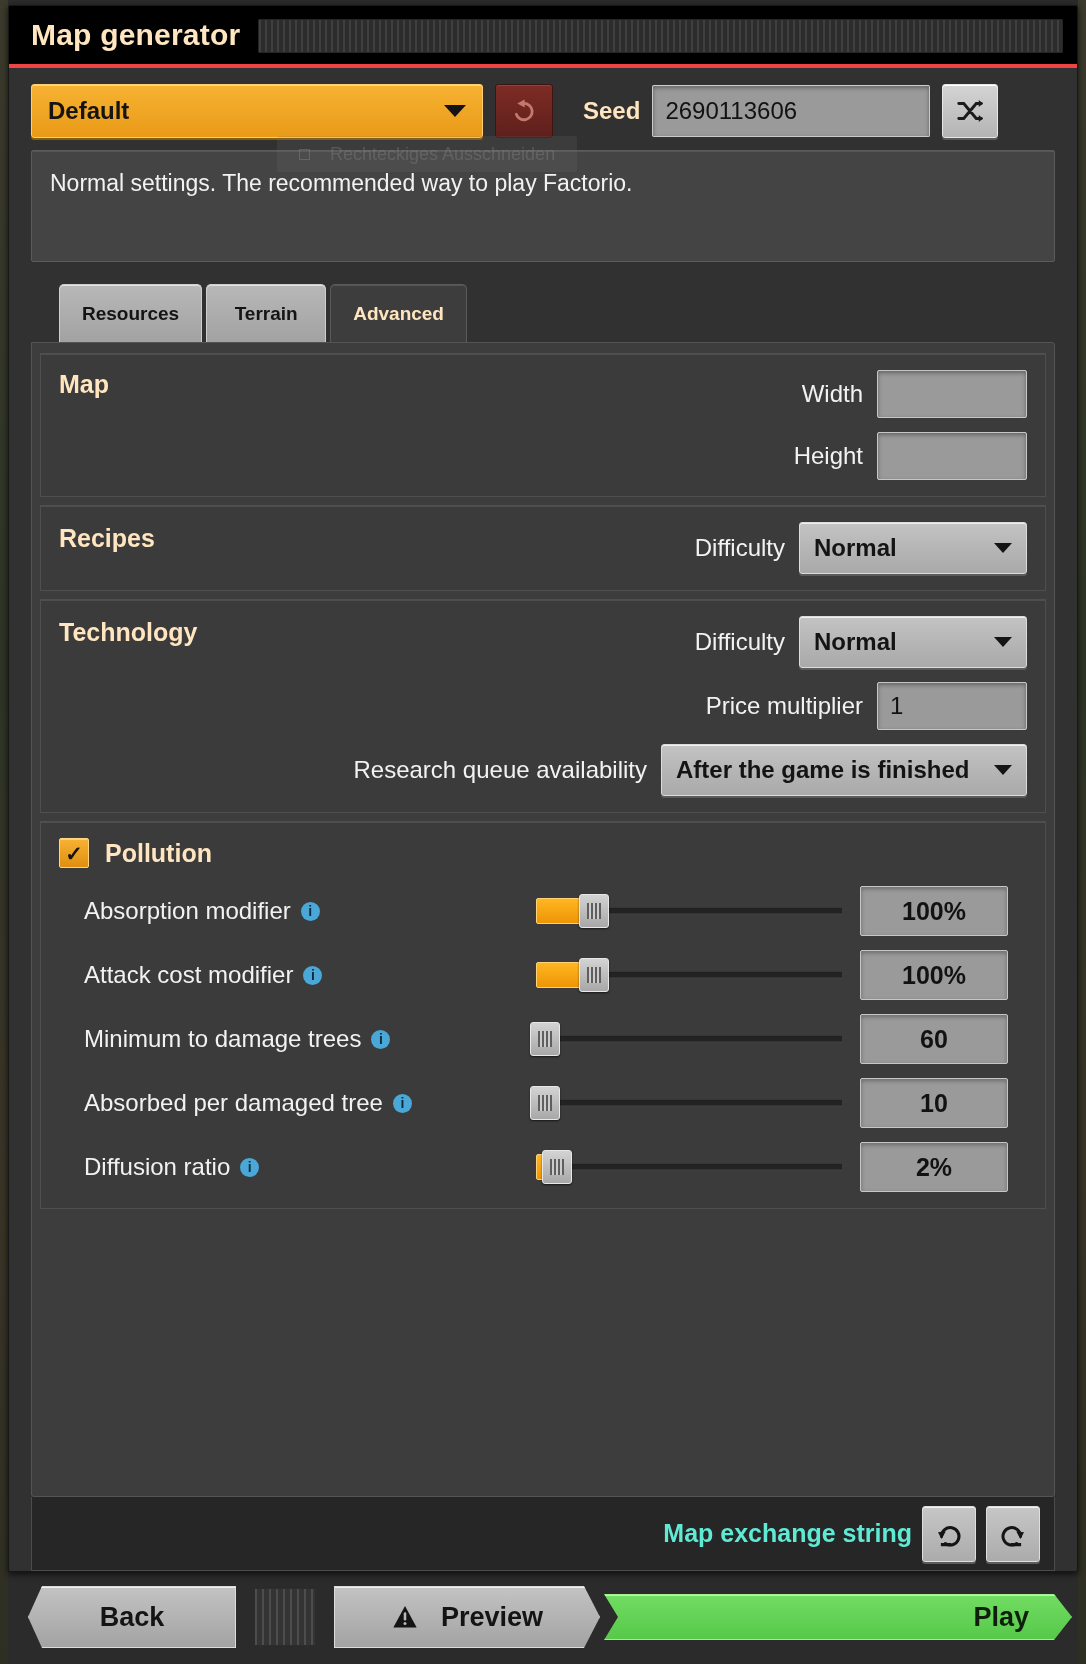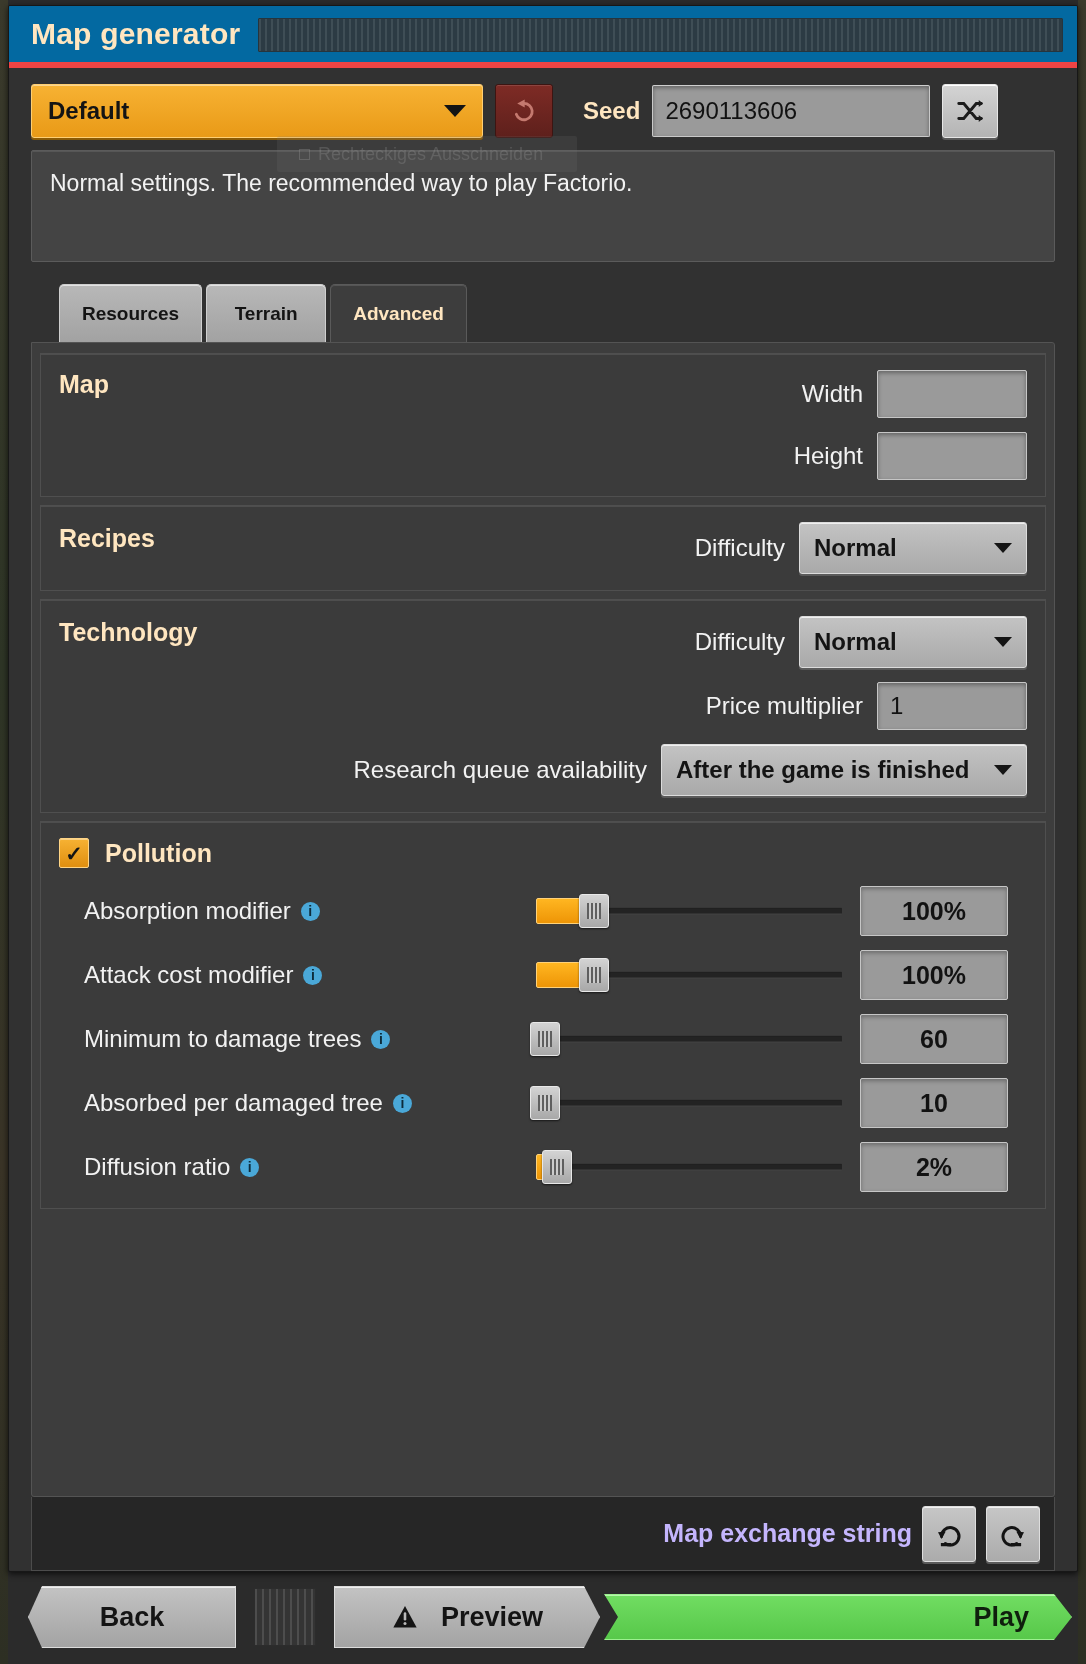--- a/index.html
+++ b/index.html
@@ -33,22 +33,22 @@
     border-radius: 2px;
     box-shadow: inset 0 1px 0 #4c4c4c, 0 2px 6px rgba(0,0,0,.7);
     display: flex; flex-direction: column;
     overflow: hidden;
   }
 
   
   .titlebar {
     height: 62px; display: flex; align-items: center;
     padding: 0 14px 0 22px; gap: 18px;
-    background: #0369a1;
-    border-bottom: 6px solid #ef4444;
+    background: #000000;
+    border-bottom: 4px solid #ef4444;
     flex: 0 0 auto;
   }
   .title {
     color: #ffe6c0; font-size: 30px; font-weight: bold;
     letter-spacing: .2px; white-space: nowrap;
   }
   .drag-grip {
     flex: 1; height: 34px; margin-top: 2px;
     background-image: repeating-linear-gradient(
       90deg, #4a4a4a 0px, #4a4a4a 2px, #343434 2px, #343434 6px);
@@ -118,21 +118,21 @@
     border-radius: 2px;
     box-shadow: inset 0 1px 0 #565656;
     padding: 18px 18px;
     color: #f2f2f2; font-size: 23px; line-height: 1.3;
   }
   .watermark {
     position: absolute; left: 268px; top: -14px;
     width: 300px; height: 36px;
     background: rgba(120,120,120,.16);
     color: rgba(150,150,150,.30);
-    font-size: 18px; display: flex; align-items: center; gap: 8px;
+    font-size: 18px; display: flex; align-items: center; gap: 20px;
     padding-left: 22px; border-radius: 2px; pointer-events: none;
   }
   .watermark .wm-sq {
     width: 11px; height: 11px; border: 1px solid rgba(150,150,150,.35);
   }
 
   
   .tabs {
     display: flex; align-items: flex-end; gap: 4px;
     padding: 22px 0 0 50px;
@@ -274,21 +274,21 @@
   .exchange-bar {
     margin: 0 22px;
     height: 74px;
     background: #262626;
     border: 1px solid #4c4c4c; border-top: none;
     display: flex; align-items: center; justify-content: flex-end;
     gap: 10px; padding: 0 14px;
     flex: 0 0 auto;
   }
   .exchange-label {
-    color: #c4b5fd; font-size: 25px; font-weight: bold;
+    color: #5eead4; font-size: 25px; font-weight: bold;
   }
   .icon-btn {
     width: 54px; height: 56px;
     background: linear-gradient(180deg,#c6c6c6,#ababab);
     border: 1px solid #dedede; border-radius: 3px;
     box-shadow: inset 0 1px 0 #f0f0f0, 0 2px 0 #5b5b5b;
     display: flex; align-items: center; justify-content: center;
     cursor: pointer;
   }
 

